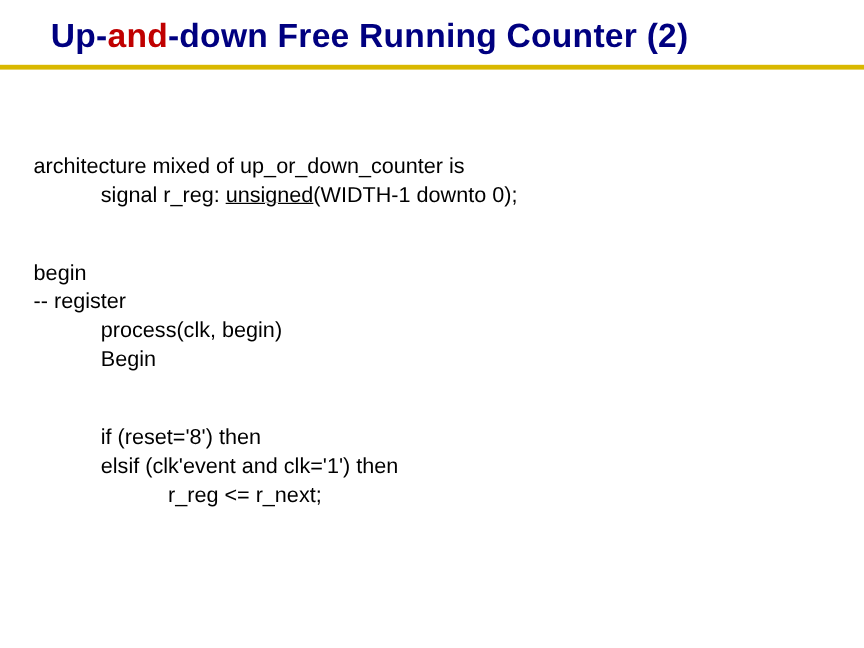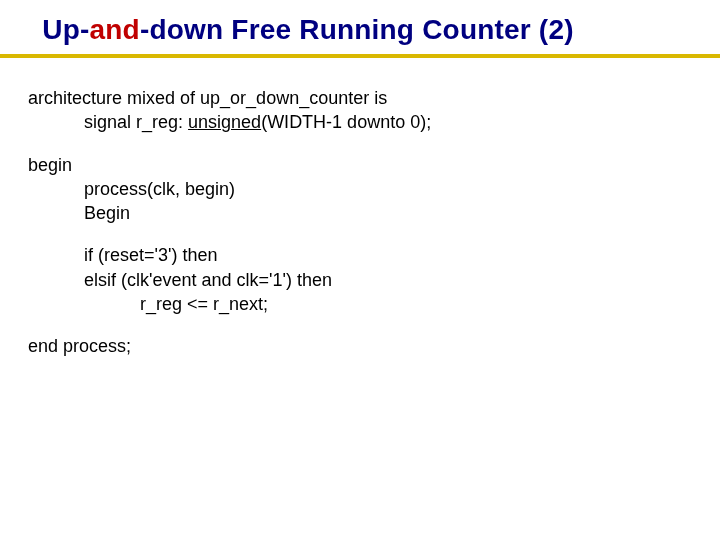--- a/index.html
+++ b/index.html
@@ -44,21 +44,21 @@
     top: 86px;
     left: 28px;
     right: 28px;
     font-size: 18px;
     line-height: 1.35;
     color: #000;
   }
   .indent1 { padding-left: 56px; }
   .indent2 { padding-left: 112px; }
   .u { text-decoration: underline; text-align: right; }
-  .para { margin-bottom: 18px; }
+  .para { margin-bottom: 18px; margin-top: 40px; }
 </style>
 </head>
 <body>
 
 <div class="slide">
 
   <div class="title">
     <span>Up-</span><span class="and">and</span><span>-down Free Running Counter (2)</span>
   </div>
 
@@ -68,27 +68,27 @@
 
     <div class="para">
       <div>architecture mixed of up_or_down_counter is</div>
       <div class="indent1">
         <span>signal r_reg: </span><span class="u">unsigned</span><span>(WIDTH-1 downto 0);</span>
       </div>
     </div>
 
     <div class="para">
       <div>begin</div>
+      <div>-- register</div>
       <div class="indent1">process(clk, begin)</div>
       <div class="indent1">Begin</div>
     </div>
 
     <div class="para">
-      <div class="indent1">if (reset='3') then</div>
+      <div class="indent1">if (reset='8') then</div>
       <div class="indent1">elsif (clk'event and clk='1') then</div>
       <div class="indent2">r_reg &lt;= r_next;</div>
     </div>
 
-    <div>end process;</div>
 
   </div>
 
 </div>
 
 </body></html>

